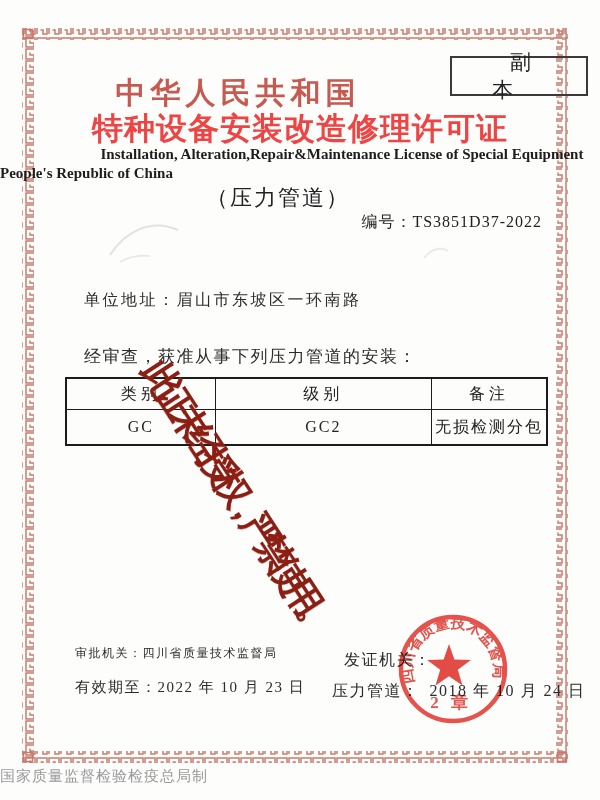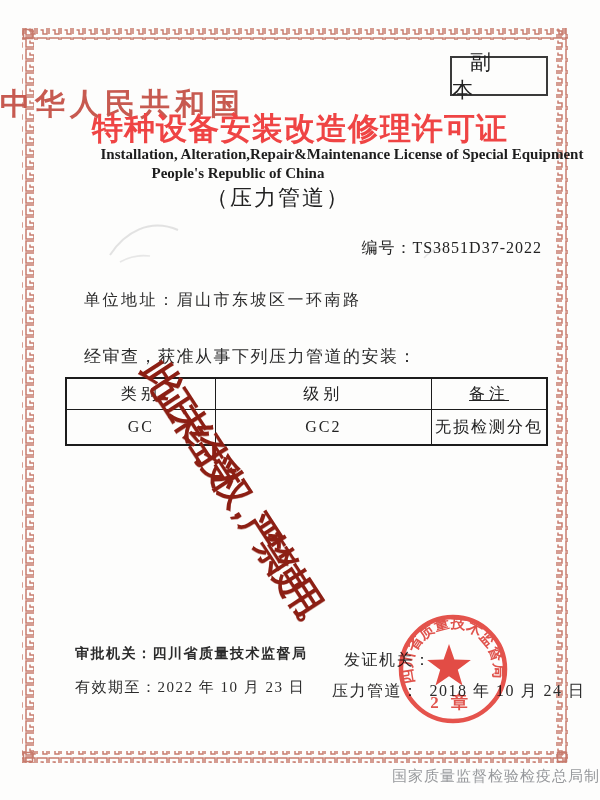--- a/index.html
+++ b/index.html
@@ -11,83 +11,83 @@
   }
   .abs{position:absolute;}
   
   .border-svg{position:absolute;left:0;top:0;width:600px;height:800px;pointer-events:none;z-index:1;}
   
   .copy-box{
     left:450px;top:56px;width:94px;height:36px;
     border:2px solid #3a3a3a;
     display:flex;align-items:center;justify-content:center;
     font-size:21px;letter-spacing:18px;text-indent:18px;
-    color:#222;z-index:2;
+    color:#222;z-index:2;padding-left:40px;
   }
   .title-cn1{
-    left:0;top:84px;width:476px;text-align:left;
+    left:0;top:73px;width:476px;text-align:center;
     font-family:"Liberation Sans", sans-serif;font-weight:bold;
     font-size:30px;letter-spacing:5px;color:#c75a50;z-index:2;
   }
   .title-cn2{
     left:0;top:108px;width:600px;text-align:center;
     font-family:"Liberation Sans", sans-serif;font-weight:bold;
     font-size:31px;letter-spacing:1px;color:#ef4444;z-index:2;
   }
   .title-en1{
     left:0;top:146px;width:600px;text-align:center;
     font-weight:bold;font-size:15px;color:#1d1d1d;z-index:2;padding-left:42px;
   }
   .title-en2{
-    left:0;top:165px;width:476px;text-align:center;
+    left:0;top:165px;width:476px;text-align:left;
     font-weight:bold;font-size:15px;color:#1d1d1d;z-index:2;
   }
   .subtitle{
     left:0;top:183px;width:556px;text-align:center;
     font-family:"Liberation Sans", sans-serif;
     font-size:22px;letter-spacing:2px;color:#222;z-index:2;
   }
   .serial-row{
-    right:58px;top:238px;text-align:center;
+    right:58px;top:212px;text-align:center;
     font-size:16px;letter-spacing:1px;color:#222;z-index:2;
   }
   .unit-name-row{left:84px;top:262px;font-size:16px;letter-spacing:2.5px;z-index:2;}
   .unit-addr-row{left:84px;top:290px;font-size:16px;letter-spacing:2.5px;z-index:2;text-align:right;}
   .approval-row{left:84px;top:345px;font-size:17px;letter-spacing:1.5px;z-index:2;}
   .license-table{
     left:65px;top:377px;width:483px;
     border-collapse:collapse;z-index:2;
     font-size:16px;
   }
   .license-table th,.license-table td{
     border:1px solid #1c1c1c;text-align:center;
     font-weight:normal;color:#222;
   }
   .license-table{border:2px solid #1c1c1c;}
   .license-table th{height:28px;letter-spacing:4px;}
   .license-table td{height:32px;letter-spacing:2px;}
-  .col-cat{width:31%;} .col-lvl{width:45%;} .col-rem{width:24%;text-decoration:underline;}
+  .col-cat{width:31%;} .col-lvl{width:45%;} .col-rem{width:24%;}
   .watermark{
     left:172px;top:350px;white-space:nowrap;
     transform:rotate(57deg);transform-origin:0 0;
     font-size:37px;font-weight:bold;letter-spacing:-11px;
     color:#8c1f14;text-shadow:0.5px 0.5px 0 rgba(140,31,20,.45);
     z-index:5;
   }
-  .approving-row{left:75px;top:645px;font-size:14px;letter-spacing:1.5px;z-index:2;font-weight:bold;}
+  .approving-row{left:75px;top:645px;font-size:12px;letter-spacing:1.5px;z-index:2;}
   .valid-row{left:75px;top:678px;font-size:15px;letter-spacing:1.5px;z-index:2;}
   .issuing-row{left:344px;top:650px;font-size:16px;letter-spacing:1.5px;z-index:3;}
   .issue-date-row{left:332px;top:681px;font-size:16px;letter-spacing:1.5px;z-index:3;}
   .issue-date-row .date-val{margin-left:10px;}
   .seal-svg{
     left:392px;top:608px;width:122px;height:122px;
     mix-blend-mode:multiply;opacity:.92;z-index:4;
   }
   .footer-note{
-    left:0;top:767px;width:600px;text-align:right;
+    left:0;top:767px;width:600px;text-align:left;
     font-size:15px;letter-spacing:1px;color:#97999c;z-index:2;
   }
   .smudge-svg{left:0;top:0;width:600px;height:800px;pointer-events:none;z-index:1;}
 </style>
 </head>
 <body>
 
 <div class="page">
 
   <svg class="border-svg" viewBox="0 0 600 800" xmlns="http://www.w3.org/2000/svg">

